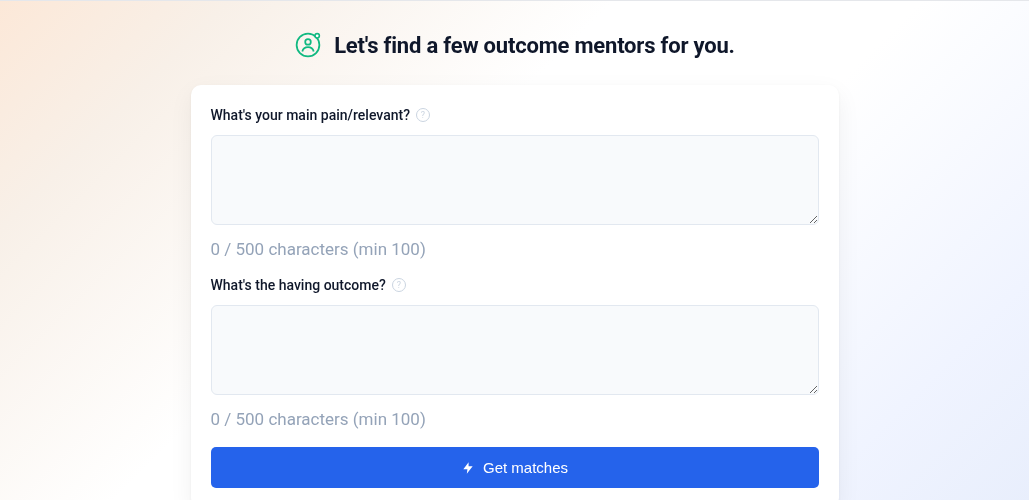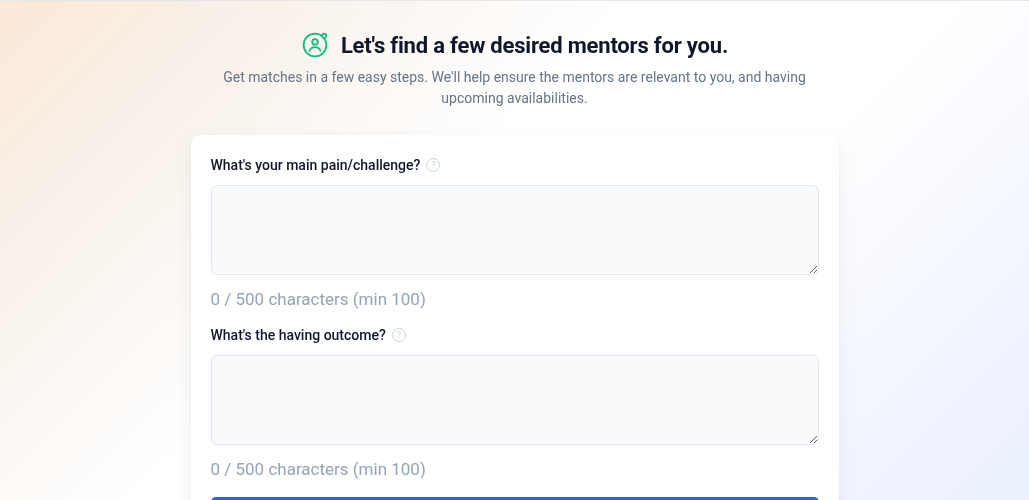--- a/index.html
+++ b/index.html
@@ -123,30 +123,29 @@
 <div class="container">
 
   <div class="header">
     <div class="title-row">
       <svg class="profile-icon" viewBox="0 0 32 32" fill="none">
         <circle cx="16" cy="16" r="13" stroke="#10b981" stroke-width="2"></circle>
         <circle cx="16" cy="12.5" r="3.2" stroke="#10b981" stroke-width="2"></circle>
         <path d="M9.5 23.5 C 10.5 19.5, 14 18.5, 16 18.5 C 18 18.5, 21.5 19.5, 22.5 23.5" stroke="#10b981" stroke-width="2" fill="none"></path>
         <circle cx="26.5" cy="5.5" r="2.5" stroke="#10b981" stroke-width="1.8" fill="#ffffff"></circle>
       </svg>
-      <h1>Let's find a few desired mentors for you.</h1>
+      <h1>Let's find a few outcome mentors for you.</h1>
     </div>
-    <p class="subtitle">Get matches in a few easy steps. We'll help ensure the mentors are relevant to you, and having upcoming availabilities.</p>
   </div>
 
   <div class="card">
 
     <div class="field-group">
       <div class="field-label-row">
-        <span class="field-label">What's your main pain/challenge?</span>
+        <span class="field-label">What's your main pain/relevant?</span>
         <span class="help-icon">?</span>
       </div>
       <textarea value="" style=""></textarea>
       <div class="char-counter">0 / 500 characters (min 100)</div>
     </div>
 
     <div class="field-group">
       <div class="field-label-row">
         <span class="field-label">What's the having outcome?</span>
         <span class="help-icon">?</span>

